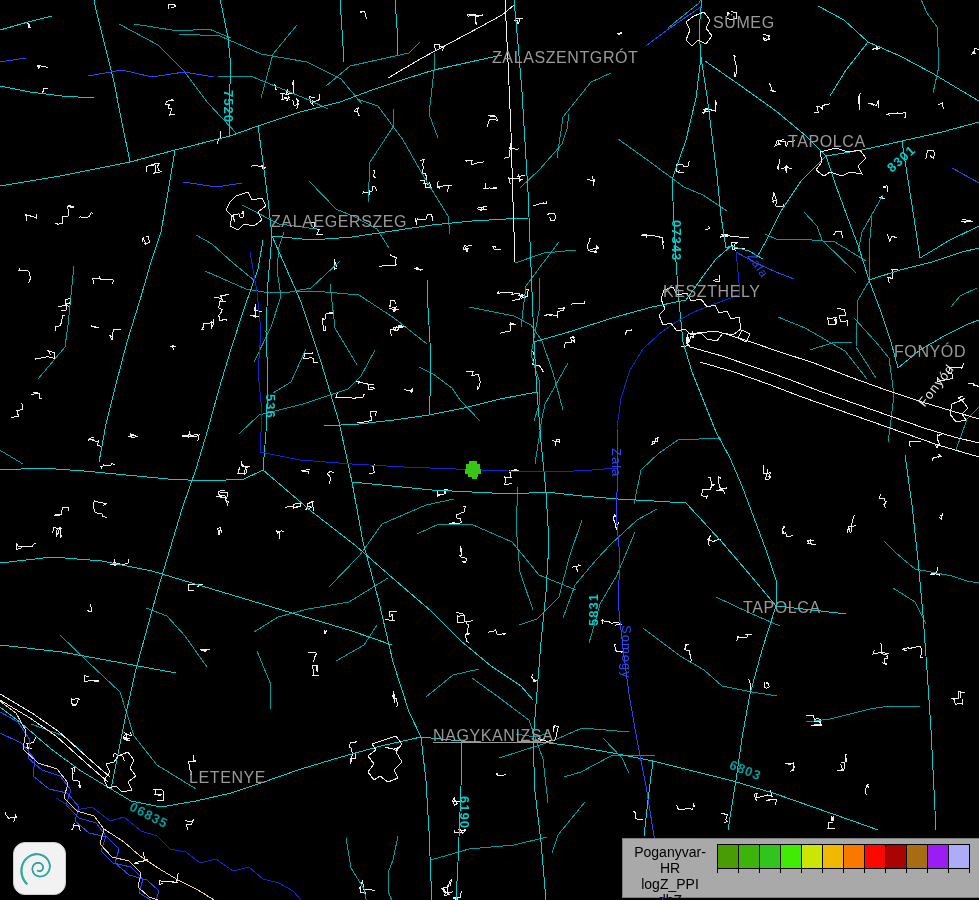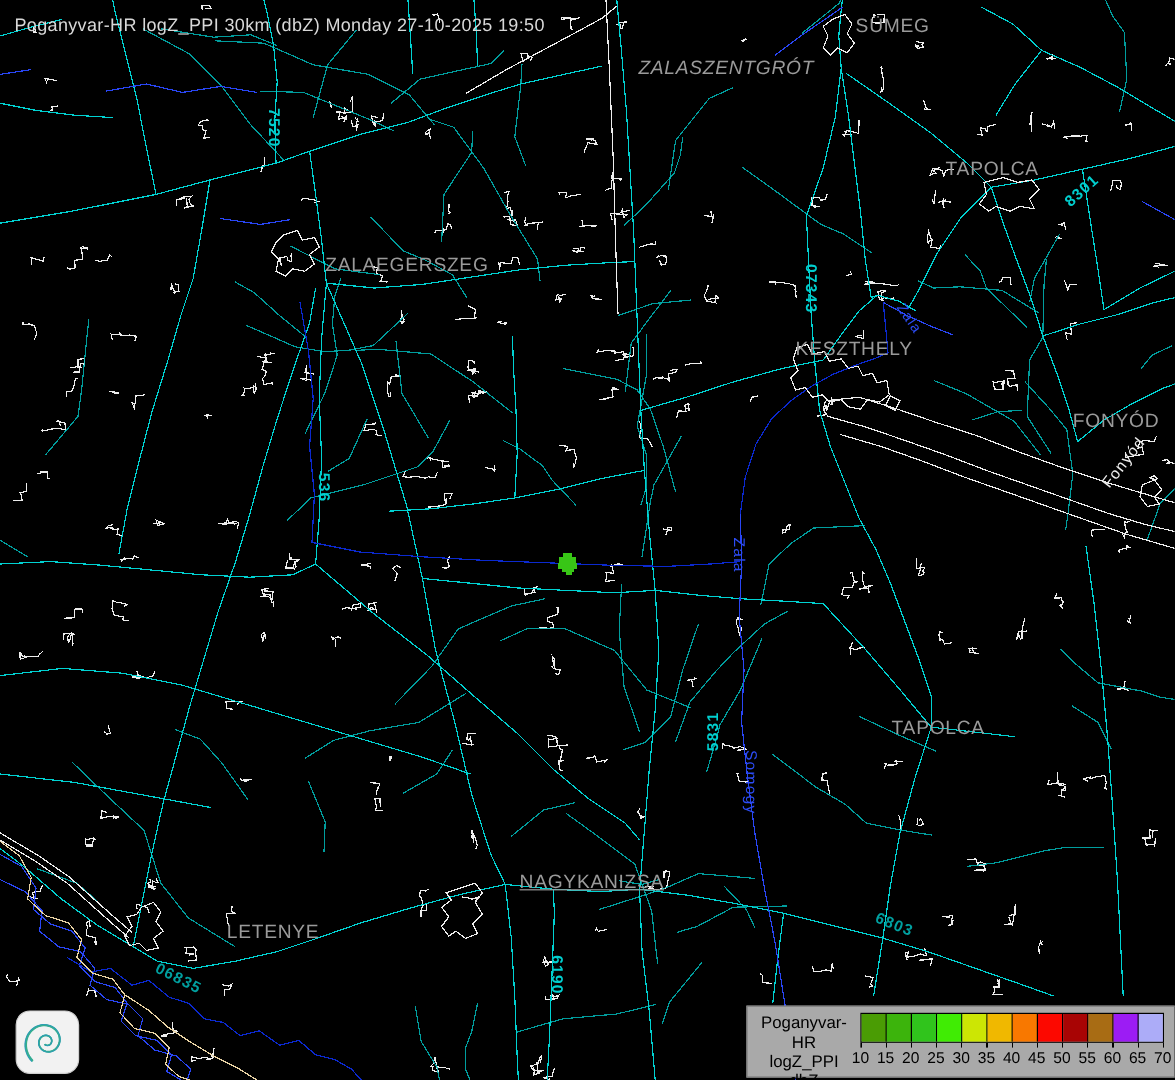--- a/index.html
+++ b/index.html
@@ -423,24 +423,23 @@
 
     <g class="echo">
       <rect x="469" y="461" width="8" height="3"></rect>
       <rect x="466" y="464" width="14" height="5"></rect>
       <rect x="465" y="469" width="16" height="5"></rect>
       <rect x="468" y="474" width="10" height="3"></rect>
       <rect x="472" y="477" width="5" height="2"></rect>
     </g>
   </svg>
 
-  <div class="title lbl">Poganyvar-HR logZ_PPI 30km (dbZ) Monday 27-10-2025 19:50</div>
 
   <div class="lbl city" style="left:713px;top:14px;">SÜMEG</div>
-  <div class="lbl city" style="left:532px;top:49px;font-style:italic;">ZALASZENTGRÓT</div>
+  <div class="lbl city" style="left:492px;top:49px;">ZALASZENTGRÓT</div>
   <div class="lbl city" style="left:788px;top:133px;">TAPOLCA</div>
   <div class="lbl city" style="left:271px;top:213px;text-align:right;">ZALAEGERSZEG</div>
   <div class="lbl city" style="left:663px;top:283px;">KESZTHELY</div>
   <div class="lbl city" style="left:894px;top:343px;">FONYÓD</div>
   <div class="lbl city" style="left:743px;top:599px;">TAPOLCA</div>
   <div class="lbl city" style="left:433px;top:727px;text-decoration:underline;">NAGYKANIZSA</div>
   <div class="lbl city" style="left:145px;top:769px;margin-left:44px;">LETENYE</div>
 
   <div class="lbl rnum" style="left:236px;top:90px;transform:rotate(90deg);">7520</div>
   <div class="lbl rnum" style="left:884px;top:164px;transform:rotate(-42deg);">8301</div>
@@ -470,35 +469,20 @@
       <div class="sw" style="background: rgb(204, 230, 4);"></div>
       <div class="sw" style="background: rgb(240, 184, 0);"></div>
       <div class="sw" style="background: rgb(248, 120, 0);"></div>
       <div class="sw" style="background: rgb(252, 8, 0);"></div>
       <div class="sw" style="background: rgb(168, 4, 4);"></div>
       <div class="sw" style="background: rgb(168, 108, 20);"></div>
       <div class="sw" style="background: rgb(156, 28, 244);"></div>
       <div class="sw" style="background: rgb(172, 172, 248);"></div>
     </div>
     <div class="tickmarks"></div>
-    <div class="tickrow">
-      <span class="tick" style="left:0px">10</span>
-      <span class="tick" style="left:21px">15</span>
-      <span class="tick" style="left:42px">20</span>
-      <span class="tick" style="left:63px">25</span>
-      <span class="tick" style="left:84px">30</span>
-      <span class="tick" style="left:105px">35</span>
-      <span class="tick" style="left:126px">40</span>
-      <span class="tick" style="left:147px">45</span>
-      <span class="tick" style="left:168px">50</span>
-      <span class="tick" style="left:189px">55</span>
-      <span class="tick" style="left:210px">60</span>
-      <span class="tick" style="left:231px">65</span>
-      <span class="tick" style="left:252px">70</span>
-    </div>
   </div>
 
   <div class="logo">
     <svg id="spiral" width="48" height="48" viewBox="0 0 48 48">
         <path d="M12.5 39.8 L11.0 38.0 L9.6 36.1 L8.6 34.1 L7.8 32.1 L7.3 30.0 L7.0 27.8 L7.0 25.7 L7.2 23.7 L7.7 21.7 L8.3 19.9 L9.2 18.1 L10.3 16.5 L11.5 15.1 L12.9 13.9 L14.4 12.8 L15.9 12.0 L17.5 11.3 L19.2 10.9 L20.8 10.7 L22.5 10.6 L24.1 10.8 L25.6 11.2 L27.1 11.7 L28.5 12.4 L29.7 13.2 L30.9 14.1 L31.8 15.2 L32.7 16.3 L33.4 17.5 L33.9 18.8 L34.2 20.1 L34.4 21.4 L34.5 22.7 L34.4 24.0 L34.1 25.2 L33.7 26.3 L33.2 27.4 L32.5 28.4 L31.8 29.3 L31.0 30.1 L30.1 30.8 L29.1 31.3 L28.2 31.7 L27.1 32.0 L26.1 32.2 L25.1 32.2 L24.1 32.1 L23.2 31.9 L22.2 31.6 L21.4 31.2 L20.6 30.7 L19.9 30.2 L19.3 29.5 L18.7 28.8 L18.3 28.1 L18.0 27.3 L17.7 26.5 L17.6 25.7 L17.6 24.9 L17.6 24.2 L17.8 23.4 L18.0 22.7 L18.3 22.0 L18.7 21.4 L19.1 20.8 L19.6 20.3 L20.2 19.9 L20.7 19.6 L21.3 19.3 L22.0 19.1 L22.6 19.0 L23.2 19.0 L23.8 19.0 L24.4 19.1 L25.0 19.3 L25.5 19.5 L26.0 19.8 L26.4 20.1 L26.8 20.5 L27.2 20.9 L27.5 21.4 L27.7 21.9 L27.8 22.4 L27.9 22.8 L28.0 23.3 L27.9 23.8 L27.9 24.3 L27.7 24.7 L27.5 25.1 L27.3 25.5 L27.1 25.9 L26.8 26.2 L26.4 26.5 L26.1 26.7 L25.7 26.9 L25.3 27.0 L24.9 27.1 L24.6 27.1 L24.2 27.1 L23.8 27.0 L23.5 26.9 L23.1 26.8 L22.8 26.6 L22.5 26.4 L22.3 26.2" stroke="#2fa7a0" fill="none" stroke-width="1.1"></path>
         <path d="M12.3 40.1 L10.7 38.3 L9.4 36.4 L8.3 34.3 L7.5 32.2 L6.9 30.1 L6.6 27.9 L6.6 25.8 L6.9 23.7 L7.3 21.7 L8.0 19.8 L8.9 18.0 L10.0 16.4 L11.3 14.9 L12.7 13.7 L14.2 12.6 L15.7 11.7 L17.4 11.1 L19.1 10.6 L20.8 10.4 L22.5 10.4 L24.1 10.5 L25.7 10.9 L27.2 11.4 L28.6 12.1 L29.9 13.0 L31.0 13.9 L32.0 15.0 L32.9 16.2 L33.6 17.4 L34.1 18.7 L34.5 20.0 L34.7 21.4 L34.7 22.7 L34.6 24.0 L34.3 25.2 L33.9 26.4 L33.4 27.5 L32.7 28.5 L32.0 29.4 L31.1 30.2 L30.2 30.9 L29.2 31.4 L28.2 31.9 L27.2 32.2 L26.2 32.3 L25.1 32.4 L24.1 32.3 L23.1 32.1 L22.2 31.8 L21.3 31.4 L20.5 30.9 L19.8 30.3 L19.2 29.7 L18.6 28.9 L18.2 28.2 L17.9 27.4 L17.6 26.6 L17.5 25.8 L17.4 25.0 L17.5 24.2 L17.6 23.4 L17.9 22.7 L18.2 22.0 L18.6 21.3 L19.0 20.8 L19.5 20.3 L20.1 19.8 L20.7 19.5 L21.3 19.2 L21.9 19.0 L22.6 18.9 L23.2 18.8 L23.8 18.9 L24.4 19.0 L25.0 19.2 L25.5 19.4 L26.0 19.7 L26.5 20.1 L26.9 20.5 L27.2 20.9 L27.5 21.3 L27.7 21.8 L27.9 22.3 L28.0 22.8 L28.0 23.3 L28.0 23.8 L27.9 24.3 L27.8 24.7 L27.6 25.2 L27.4 25.6 L27.1 25.9 L26.8 26.2 L26.5 26.5 L26.1 26.7 L25.7 26.9 L25.4 27.1 L25.0 27.1 L24.6 27.2 L24.2 27.2 L23.8 27.1 L23.4 27.0 L23.1 26.8 L22.8 26.7 L22.5 26.5 L22.3 26.2" stroke="#36b18b" fill="none" stroke-width="1.1"></path>
         <path d="M12.1 40.4 L10.4 38.6 L9.1 36.6 L8.0 34.5 L7.1 32.4 L6.6 30.2 L6.3 28.0 L6.3 25.8 L6.5 23.7 L7.0 21.6 L7.7 19.7 L8.6 17.9 L9.7 16.2 L11.0 14.8 L12.4 13.5 L14.0 12.4 L15.6 11.5 L17.3 10.8 L19.0 10.4 L20.7 10.1 L22.4 10.1 L24.1 10.3 L25.7 10.6 L27.2 11.2 L28.7 11.9 L30.0 12.7 L31.1 13.7 L32.2 14.8 L33.0 16.0 L33.7 17.3 L34.3 18.6 L34.7 19.9 L34.9 21.3 L34.9 22.6 L34.8 24.0 L34.5 25.2 L34.1 26.4 L33.6 27.6 L32.9 28.6 L32.1 29.5 L31.3 30.3 L30.3 31.0 L29.4 31.6 L28.3 32.0 L27.3 32.3 L26.2 32.5 L25.2 32.6 L24.1 32.5 L23.1 32.3 L22.2 32.0 L21.3 31.5 L20.5 31.0 L19.7 30.4 L19.1 29.8 L18.5 29.0 L18.1 28.3 L17.7 27.5 L17.5 26.6 L17.3 25.8 L17.3 25.0 L17.4 24.2 L17.5 23.4 L17.7 22.6 L18.1 21.9 L18.5 21.3 L18.9 20.7 L19.4 20.2 L20.0 19.8 L20.6 19.4 L21.2 19.1 L21.9 18.9 L22.5 18.8 L23.2 18.7 L23.8 18.8 L24.4 18.9 L25.0 19.1 L25.6 19.3 L26.1 19.6 L26.5 20.0 L27.0 20.4 L27.3 20.8 L27.6 21.3 L27.8 21.8 L28.0 22.3 L28.1 22.8 L28.1 23.3 L28.1 23.8 L28.0 24.3 L27.9 24.8 L27.7 25.2 L27.5 25.6 L27.2 26.0 L26.9 26.3 L26.5 26.6 L26.2 26.8 L25.8 27.0 L25.4 27.1 L25.0 27.2 L24.6 27.2 L24.2 27.2 L23.8 27.2 L23.4 27.1 L23.1 26.9 L22.8 26.7 L22.5 26.5 L22.2 26.3" stroke="#41bb74" fill="none" stroke-width="1.1"></path>
         <path d="M11.8 40.7 L10.2 38.9 L8.8 36.9 L7.6 34.8 L6.8 32.6 L6.2 30.3 L5.9 28.1 L5.9 25.8 L6.2 23.7 L6.7 21.6 L7.4 19.6 L8.3 17.8 L9.5 16.1 L10.8 14.6 L12.2 13.3 L13.8 12.1 L15.4 11.2 L17.1 10.6 L18.9 10.1 L20.7 9.9 L22.4 9.8 L24.1 10.0 L25.7 10.4 L27.3 10.9 L28.8 11.6 L30.1 12.5 L31.3 13.5 L32.3 14.6 L33.2 15.9 L33.9 17.2 L34.5 18.5 L34.9 19.9 L35.1 21.3 L35.1 22.6 L35.0 24.0 L34.7 25.3 L34.3 26.5 L33.7 27.6 L33.1 28.7 L32.3 29.6 L31.4 30.5 L30.5 31.2 L29.5 31.7 L28.4 32.2 L27.3 32.5 L26.3 32.7 L25.2 32.7 L24.1 32.6 L23.1 32.4 L22.1 32.1 L21.2 31.7 L20.4 31.2 L19.6 30.6 L19.0 29.9 L18.4 29.1 L18.0 28.4 L17.6 27.5 L17.4 26.7 L17.2 25.8 L17.2 25.0 L17.2 24.2 L17.4 23.4 L17.6 22.6 L17.9 21.9 L18.3 21.2 L18.8 20.6 L19.3 20.1 L19.9 19.7 L20.5 19.3 L21.2 19.0 L21.8 18.8 L22.5 18.7 L23.2 18.6 L23.8 18.7 L24.4 18.8 L25.0 19.0 L25.6 19.2 L26.1 19.5 L26.6 19.9 L27.0 20.3 L27.4 20.8 L27.7 21.2 L27.9 21.7 L28.1 22.3 L28.2 22.8 L28.2 23.3 L28.2 23.8 L28.1 24.3 L28.0 24.8 L27.8 25.2 L27.5 25.6 L27.2 26.0 L26.9 26.3 L26.6 26.6 L26.2 26.9 L25.8 27.0 L25.4 27.2 L25.0 27.3 L24.6 27.3 L24.2 27.3 L23.8 27.2 L23.4 27.1 L23.1 27.0 L22.7 26.8 L22.5 26.6 L22.2 26.3" stroke="#2d9db4" fill="none" stroke-width="1.1"></path>
       </svg>
   </div>

